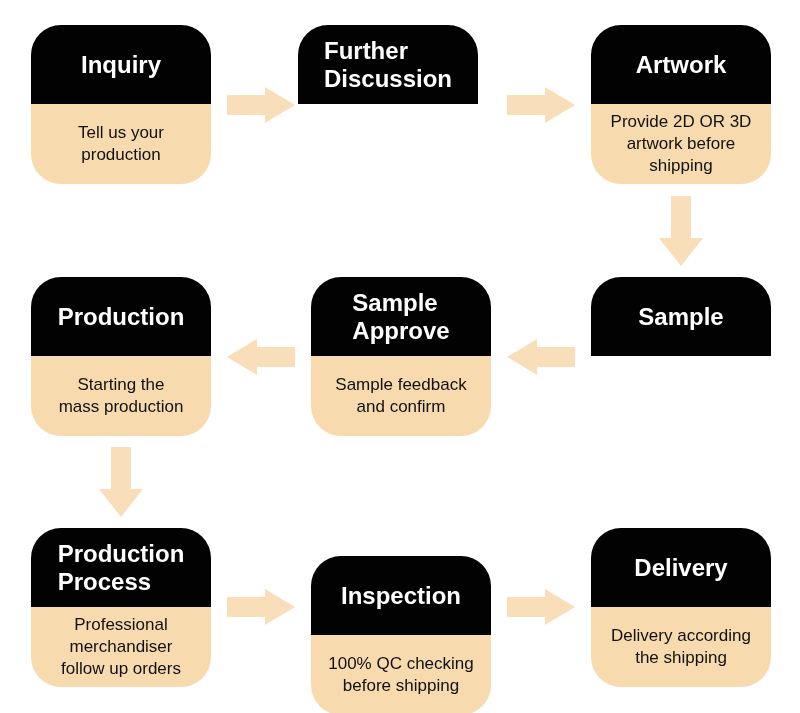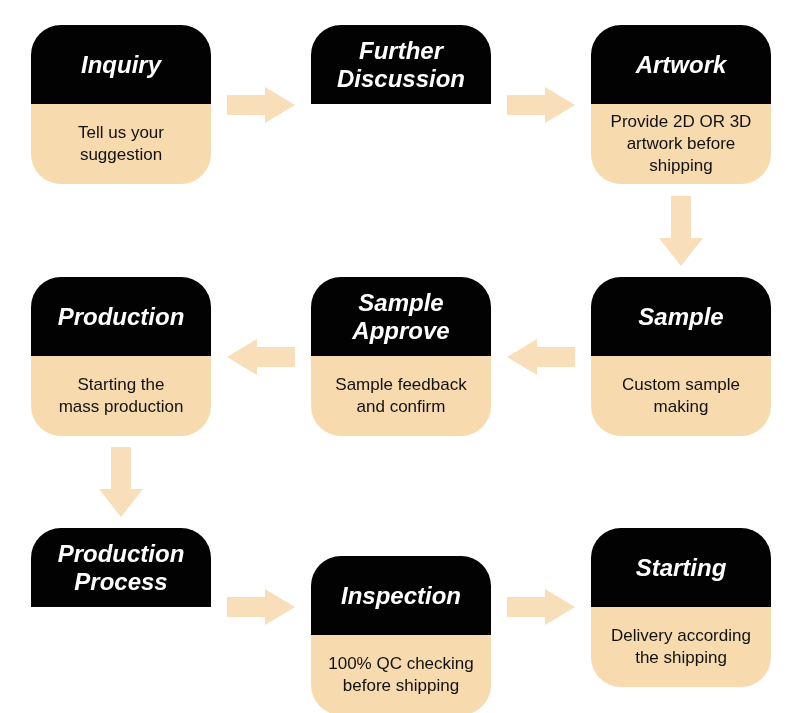--- a/index.html
+++ b/index.html
@@ -23,44 +23,43 @@
     display: flex;
     flex-direction: column;
   }
   .card-header {
     height: 79px;
     background: var(--card-header-bg, #000);
     color: var(--title-text, #fff);
     display: flex;
     align-items: center;
     justify-content: center;
-    text-align: center;
+    text-align: left;
     font-size: 24px;
     font-weight: bold;
     line-height: 1.13;
     white-space: pre-line;
-    font-style: italic;
   }
   .card-body {
     height: 80px;
     background: var(--card-body-bg, #f7dbaf);
     color: var(--body-text, #111);
     display: flex;
     align-items: center;
     justify-content: center;
     text-align: center;
     font-size: 17px;
     line-height: 1.28;
     white-space: pre-line;
     padding: 0 6px;
     box-sizing: border-box;
   }
   
   .pos-r1c1 { left: 31px;  top: 25px;  }
-  .pos-r1c2 { left: 311px; top: 25px;  }
+  .pos-r1c2 { left: 298px; top: 25px;  }
   .pos-r1c3 { left: 591px; top: 25px;  }
   .pos-r2c1 { left: 31px;  top: 277px; }
   .pos-r2c2 { left: 311px; top: 277px; }
   .pos-r2c3 { left: 591px; top: 277px; }
   .pos-r3c1 { left: 31px;  top: 528px; }
   .pos-r3c2 { left: 311px; top: 556px; }
   .pos-r3c3 { left: 591px; top: 528px; }
   .arrow {
     position: absolute;
     color: var(--arrow, #f8deb9);
@@ -75,21 +74,21 @@
   .ar-4 { left: 507px; top: 589px; }
 </style>
 </head>
 <body>
 
 <div class="canvas">
 
   <div class="card pos-r1c1">
     <div class="card-header">Inquiry</div>
     <div class="card-body">Tell us your
-suggestion</div>
+production</div>
   </div>
 
   <svg class="arrow ar-1" width="68" height="36" viewBox="0 0 68 36">
     <polygon points="0,8 38,8 38,0 68,18 38,36 38,28 0,28" fill="currentColor"></polygon>
   </svg>
 
   <div class="card pos-r1c2">
     <div class="card-header">Further
 Discussion</div>
   </div>
@@ -125,46 +124,47 @@
     <div class="card-body">Sample feedback
 and confirm</div>
   </div>
 
   <svg class="arrow al-1" width="68" height="36" viewBox="0 0 68 36">
     <polygon points="68,8 30,8 30,0 0,18 30,36 30,28 68,28" fill="currentColor"></polygon>
   </svg>
 
   <div class="card pos-r2c3">
     <div class="card-header">Sample</div>
-    <div class="card-body">Custom sample
-making</div>
   </div>
 
   <svg class="arrow ad-2" width="44" height="70" viewBox="0 0 44 70">
     <polygon points="12,0 32,0 32,42 44,42 22,70 0,42 12,42" fill="currentColor"></polygon>
   </svg>
 
   <div class="card pos-r3c1">
     <div class="card-header">Production
 Process</div>
+    <div class="card-body">Professional
+merchandiser
+follow up orders</div>
   </div>
 
   <svg class="arrow ar-3" width="68" height="36" viewBox="0 0 68 36">
     <polygon points="0,8 38,8 38,0 68,18 38,36 38,28 0,28" fill="currentColor"></polygon>
   </svg>
 
   <div class="card pos-r3c2">
     <div class="card-header">Inspection</div>
     <div class="card-body">100% QC checking
 before shipping</div>
   </div>
 
   <svg class="arrow ar-4" width="68" height="36" viewBox="0 0 68 36">
     <polygon points="0,8 38,8 38,0 68,18 38,36 38,28 0,28" fill="currentColor"></polygon>
   </svg>
 
   <div class="card pos-r3c3">
-    <div class="card-header">Starting</div>
+    <div class="card-header">Delivery</div>
     <div class="card-body">Delivery according
 the shipping</div>
   </div>
 
 </div>
 
 </body></html>

